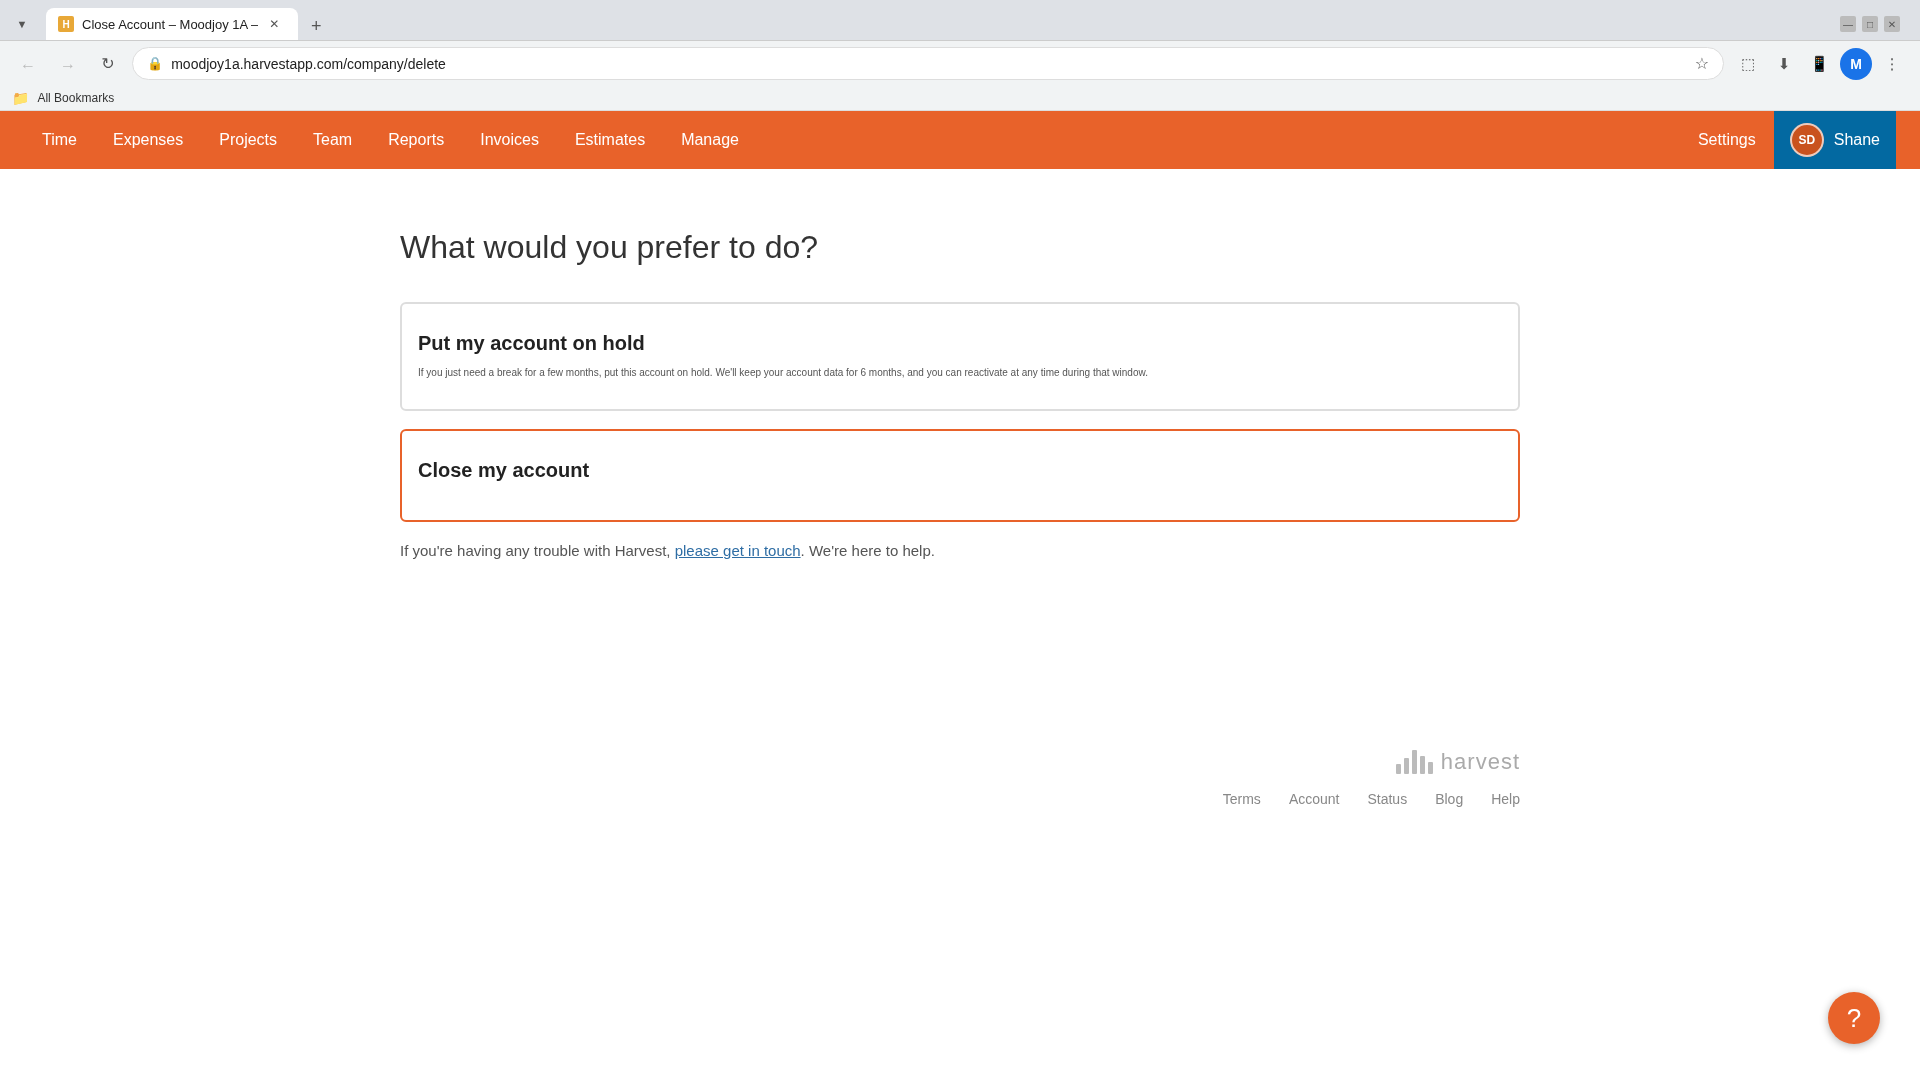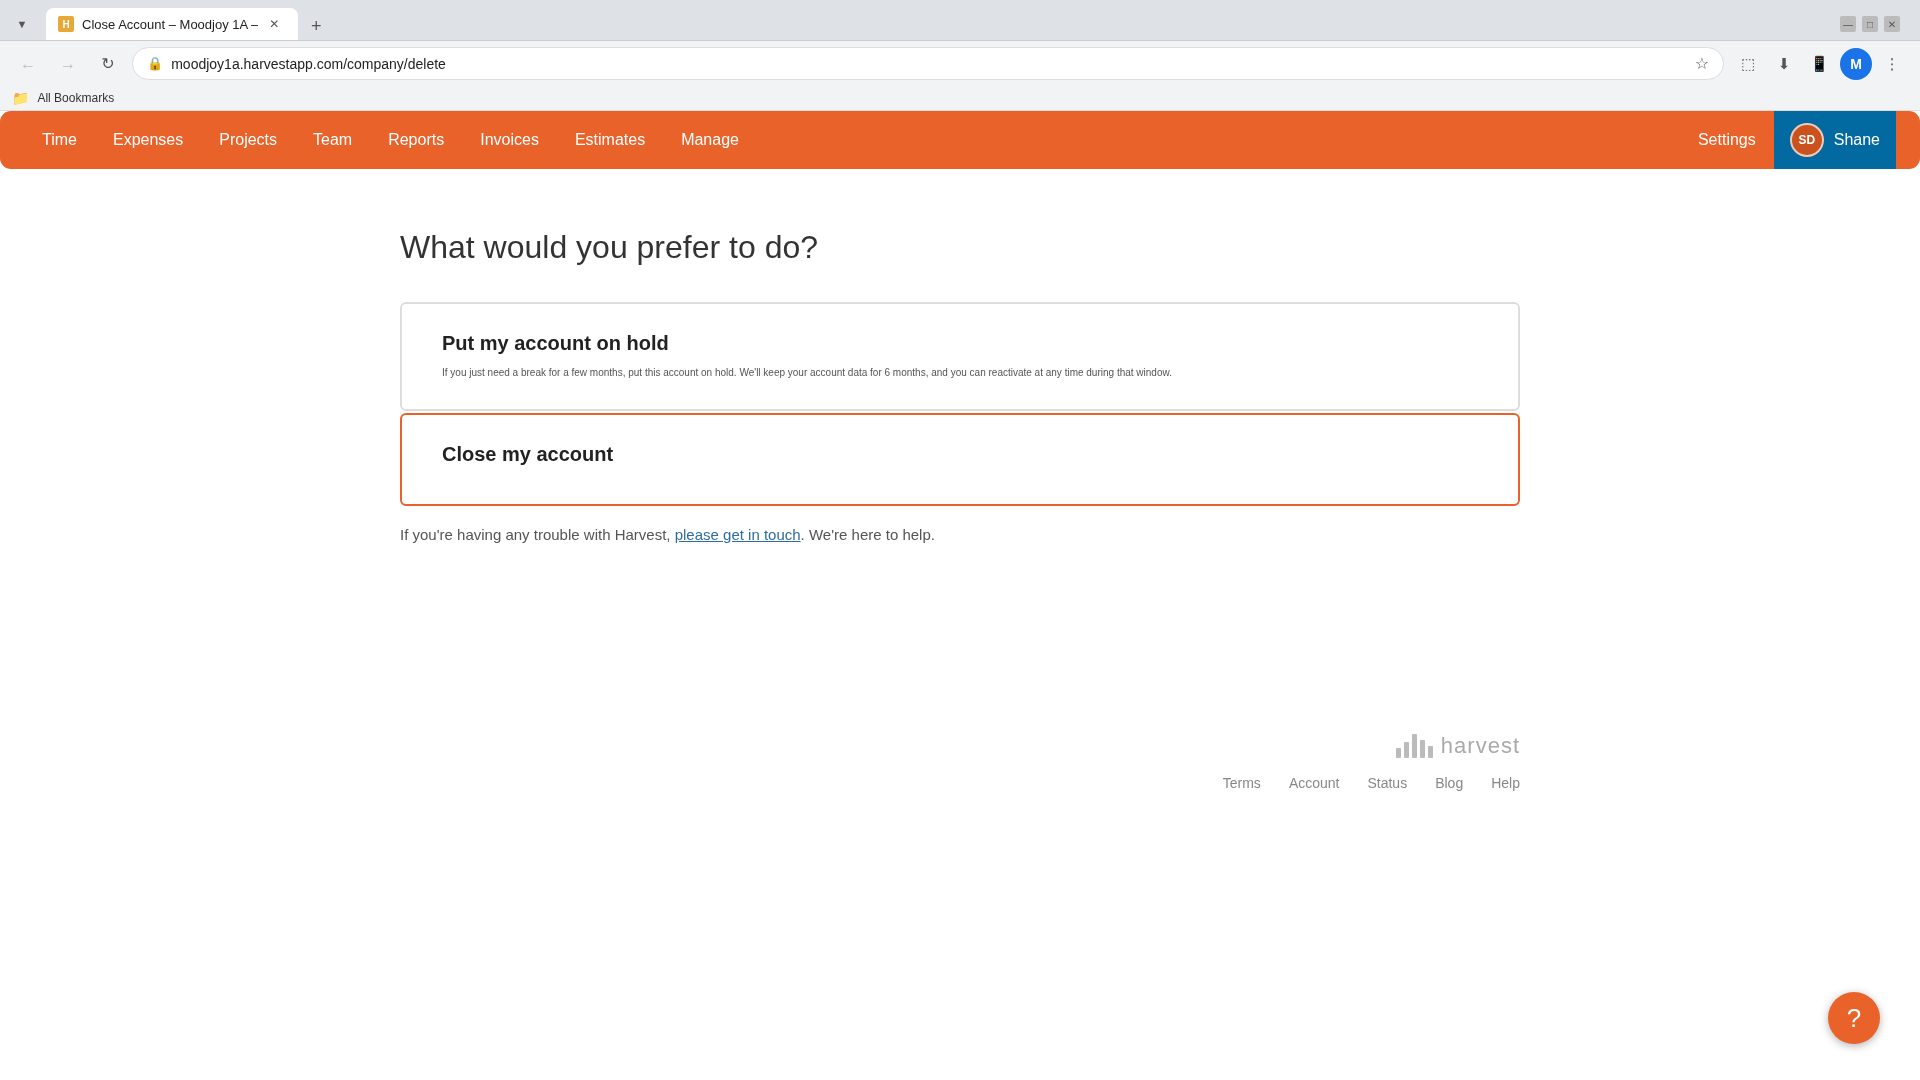--- a/index.html
+++ b/index.html
@@ -172,21 +172,20 @@
       min-height: calc(1080px - 120px);
     }
 
     
     .main-nav {
       background: #e8622a;
       display: flex;
       align-items: center;
       padding: 0 24px;
       height: 58px;
-      border-radius: 11px;
     }
     .nav-links {
       display: flex;
       gap: 0;
       align-items: center;
       flex: 1;
     }
     .nav-link {
       color: #fff;
       font-size: 16px;
@@ -248,22 +247,22 @@
     .page-heading {
       font-size: 32px;
       font-weight: 400;
       color: #333;
       margin-bottom: 36px;
     }
 
     .option-card {
       border: 2px solid #ddd;
       border-radius: 6px;
-      padding: 28px 40px;
-      margin-bottom: 2px;
+      padding: 28px 16px;
+      margin-bottom: 18px;
       cursor: pointer;
       transition: border-color 0.15s;
     }
     .option-card.selected { border-color: #e8622a; }
 
     .option-card-title {
       font-size: 20px;
       font-weight: 600;
       color: #222;
       margin-bottom: 10px;

